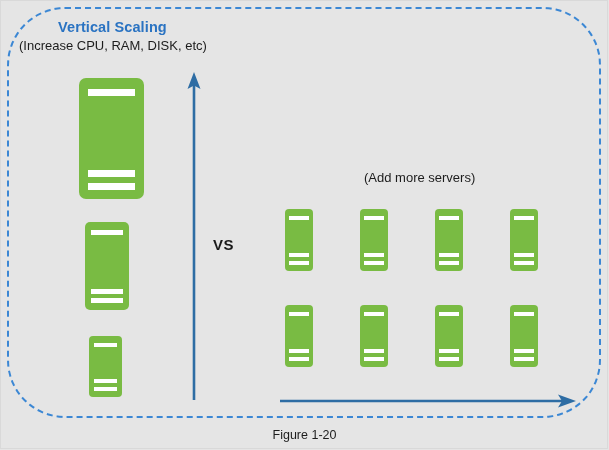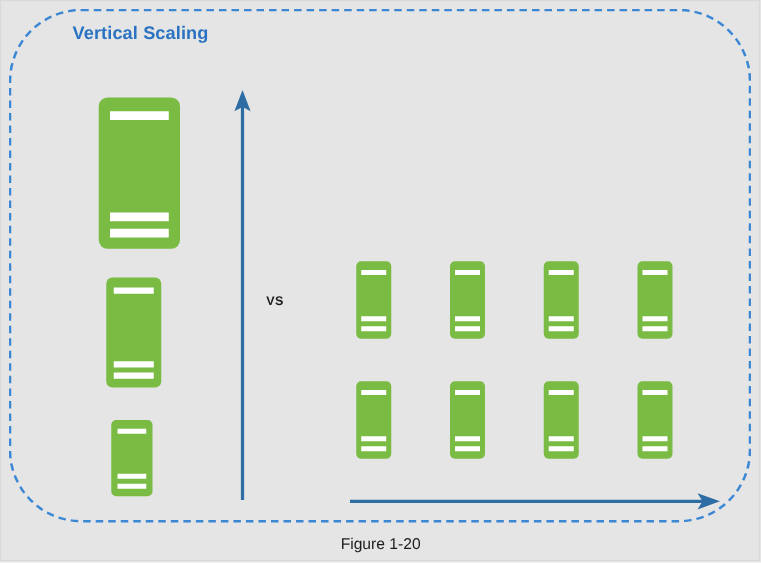--- a/index.html
+++ b/index.html
@@ -56,21 +56,21 @@
 
   #vertical-title   { left: 58px;  top: 19px; }
   #vertical-sub     { left: 19px;  top: 38px; }
   #horizontal-title { left: 360px; top: 147px; }
   #horizontal-sub   { left: 364px; top: 170px; }
 
   #vs-label {
     position: absolute;
     left: 213px;
     top: 236px;
-    font-size: 10px;
+    font-size: 15px;
     font-weight: bold;
     color: #1a1a1a;
     letter-spacing: 0.4px;
     text-align: center;
   }
 
   
   .server {
     position: absolute;
     background: #79bb43;
@@ -122,21 +122,23 @@
 </head>
 <body>
 
 <div id="figure-root">
 
   <div id="page-frame"></div>
 
   <div id="dashed-box"></div>
 
   <div class="title-blue" id="vertical-title">Vertical Scaling</div>
-
+  <div class="subtitle-dark" id="vertical-sub">(Increase CPU, RAM, DISK, etc)</div>
+
+  <div class="subtitle-dark" id="horizontal-sub">(Add more servers)</div>
 
   <div id="vs-label">VS</div>
 
   <div id="vertical-servers">
       <div class="server size-lg" style="left: 79px; top: 78px; width: 65px; height: 121px;">
         <div class="bar top"></div>
         <div class="bar mid"></div>
         <div class="bar bottom"></div>
       </div>
       <div class="server size-md" style="left: 85px; top: 222px; width: 44px; height: 88px;">

